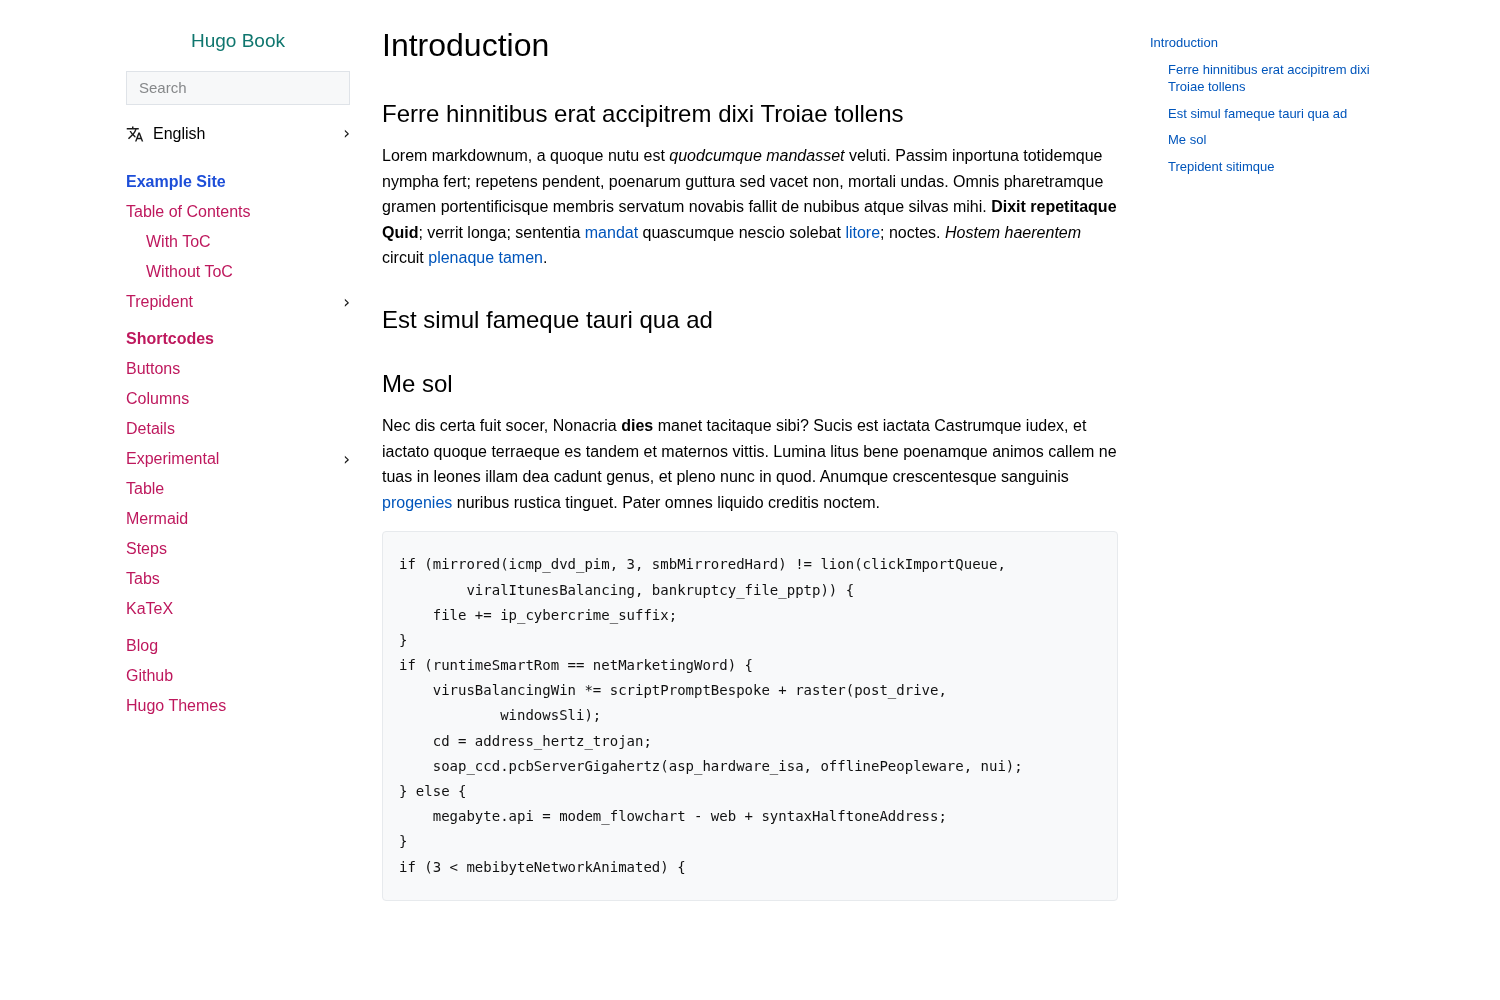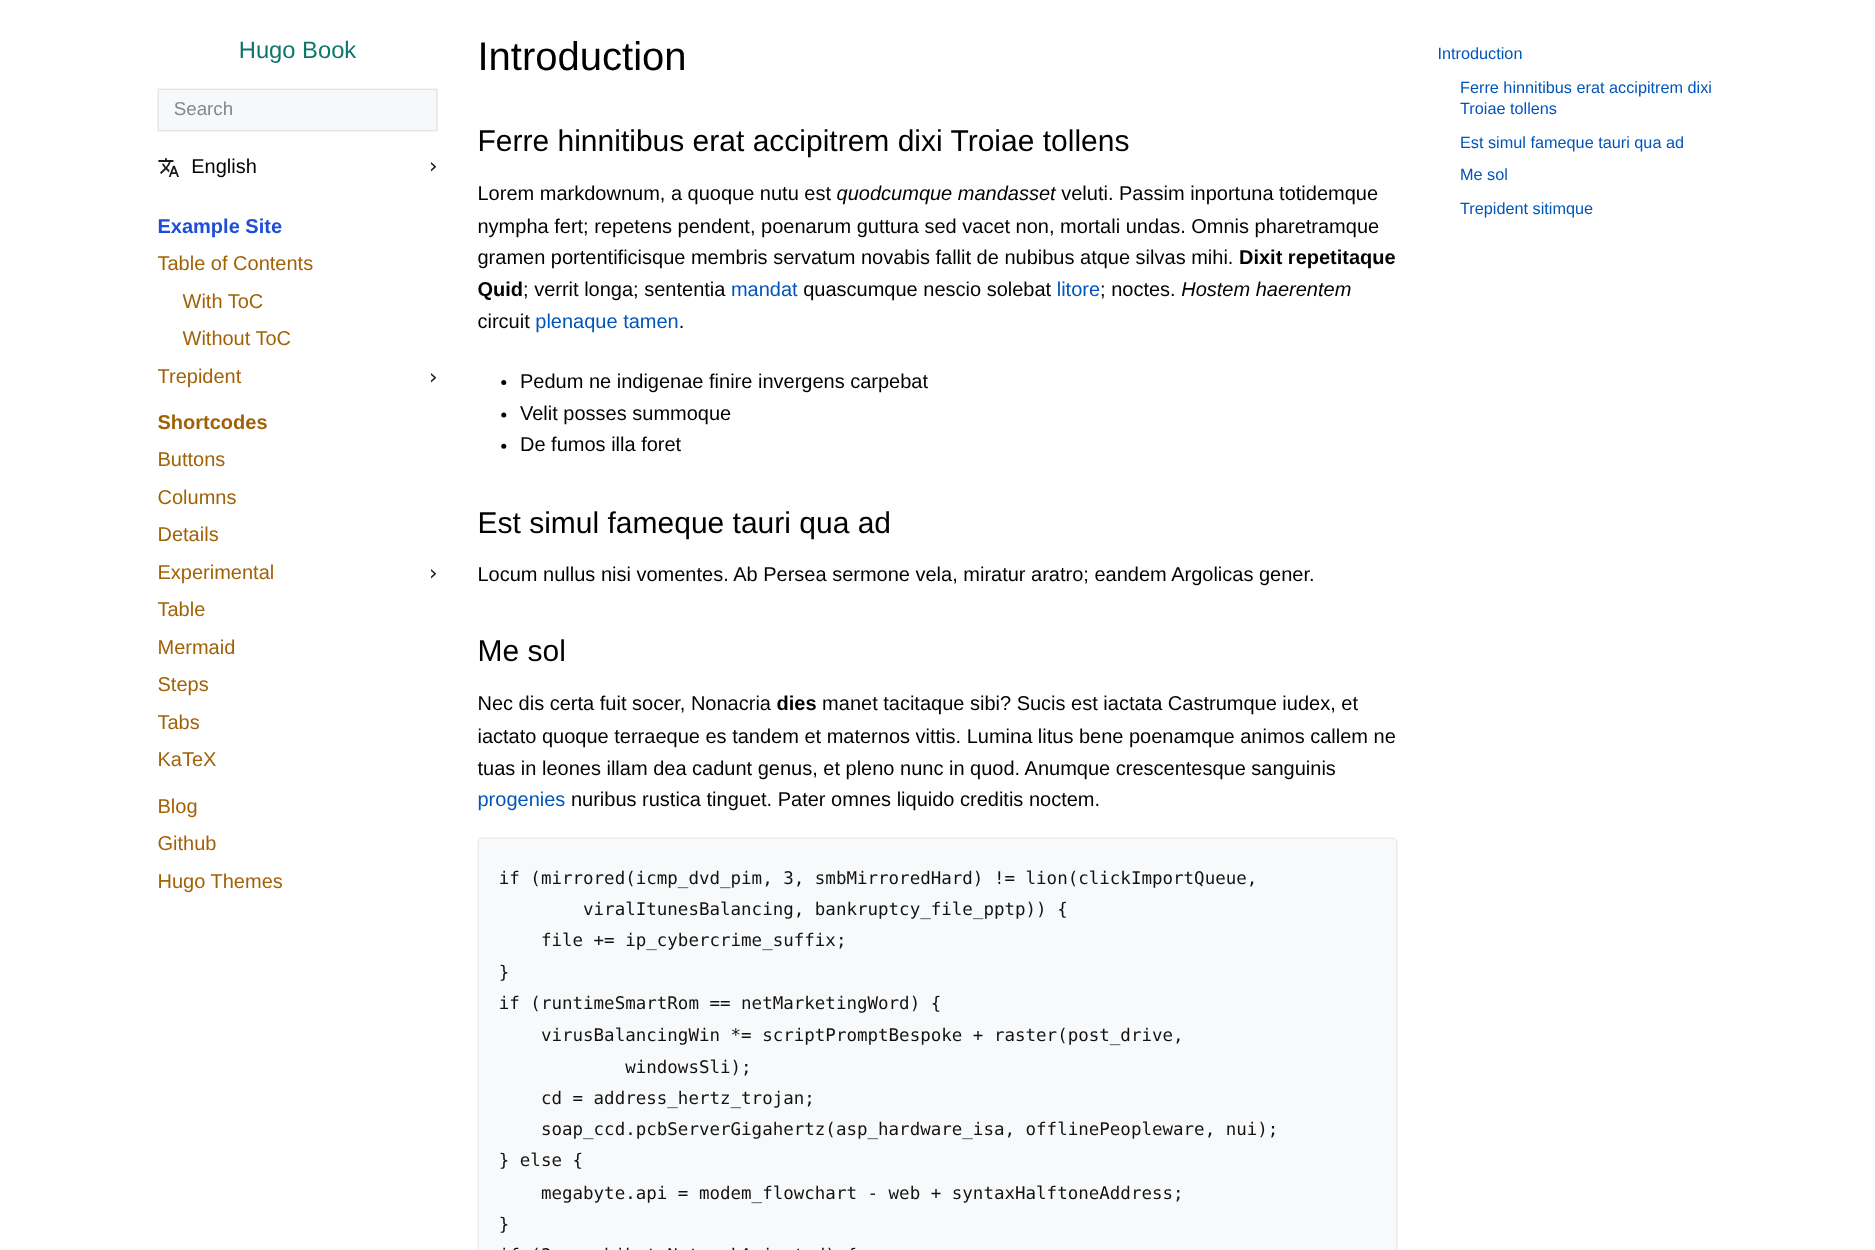--- a/index.html
+++ b/index.html
@@ -21,21 +21,21 @@
     background: #f7f8f9; border: 1px solid #dfe3e8; border-radius: 0; outline: none;
   }
   .search-input::placeholder { color: #86888a; }
   .lang-row { display: flex; align-items: center; gap: 9px; margin-bottom: 26px; cursor: pointer; justify-content: space-between; }
   .lang-row svg { display: block; }
   .chev { margin-left: auto; font-size: 17px; line-height: 1; color: #1a1a1a; font-family: "DejaVu Sans", sans-serif; }
   .menu { list-style: none; margin: 0; padding: 0; }
   .menu li { display: flex; align-items: center; line-height: 20px; margin-bottom: 10px; }
   .menu li.gap { margin-top: 17px; text-align: right; }
   .menu li.indent { padding-left: 20px; }
-  .menu li a { color: #a16207; text-decoration: none; cursor: pointer; }
+  .menu li a { color: #be185d; text-decoration: none; cursor: pointer; }
   .menu li.active a { color: #1d4ed8; font-weight: 700; }
   .menu li.bold a { font-weight: 700; }
 
   
   .main { width: 784px; flex-shrink: 0; padding: 0 32px 0 16px; }
   .page-title { font-size: 32px; font-weight: 500; line-height: 1.25; margin: 25px 0 0 0; }
   .main h2 { font-size: 24px; font-weight: 500; line-height: 1.25; margin: 34px 0 14px 0; }
   .main p { margin: 0 0 16px 0; }
   .main ul { margin: 22px 0 0 0; padding-left: 34px; }
   .main li { margin: 0; }
@@ -132,27 +132,21 @@
           </li>
         </ul>
     </nav>
   </aside>
 
   <main class="main">
     <h1 class="page-title">Introduction</h1>
     <div id="content">
         <h2>Ferre hinnitibus erat accipitrem dixi Troiae tollens</h2>
         <p>Lorem markdownum, a quoque nutu est <em>quodcumque mandasset</em> veluti. Passim inportuna totidemque nympha fert; repetens pendent, poenarum guttura sed vacet non, mortali undas. Omnis pharetramque gramen portentificisque membris servatum novabis fallit de nubibus atque silvas mihi. <strong>Dixit repetitaque Quid</strong>; verrit longa; sententia <a class="inline-link">mandat</a> quascumque nescio solebat <a class="inline-link">litore</a>; noctes. <em>Hostem haerentem</em> circuit <a class="inline-link">plenaque tamen</a>.</p>
-        <ul>
-          <li>Pedum ne indigenae finire invergens carpebat</li>
-          <li>Velit posses summoque</li>
-          <li>De fumos illa foret</li>
-        </ul>
         <h2>Est simul fameque tauri qua ad</h2>
-        <p>Locum nullus nisi vomentes. Ab Persea sermone vela, miratur aratro; eandem Argolicas gener.</p>
         <h2>Me sol</h2>
         <p>Nec dis certa fuit socer, Nonacria <strong>dies</strong> manet tacitaque sibi? Sucis est iactata Castrumque iudex, et iactato quoque terraeque es tandem et maternos vittis. Lumina litus bene poenamque animos callem ne tuas in leones illam dea cadunt genus, et pleno nunc in quod. Anumque crescentesque sanguinis <a class="inline-link">progenies</a> nuribus rustica tinguet. Pater omnes liquido creditis noctem.</p>
         <pre><code>if (mirrored(icmp_dvd_pim, 3, smbMirroredHard) != lion(clickImportQueue,
         viralItunesBalancing, bankruptcy_file_pptp)) {
     file += ip_cybercrime_suffix;
 }
 if (runtimeSmartRom == netMarketingWord) {
     virusBalancingWin *= scriptPromptBespoke + raster(post_drive,
             windowsSli);
     cd = address_hertz_trojan;

